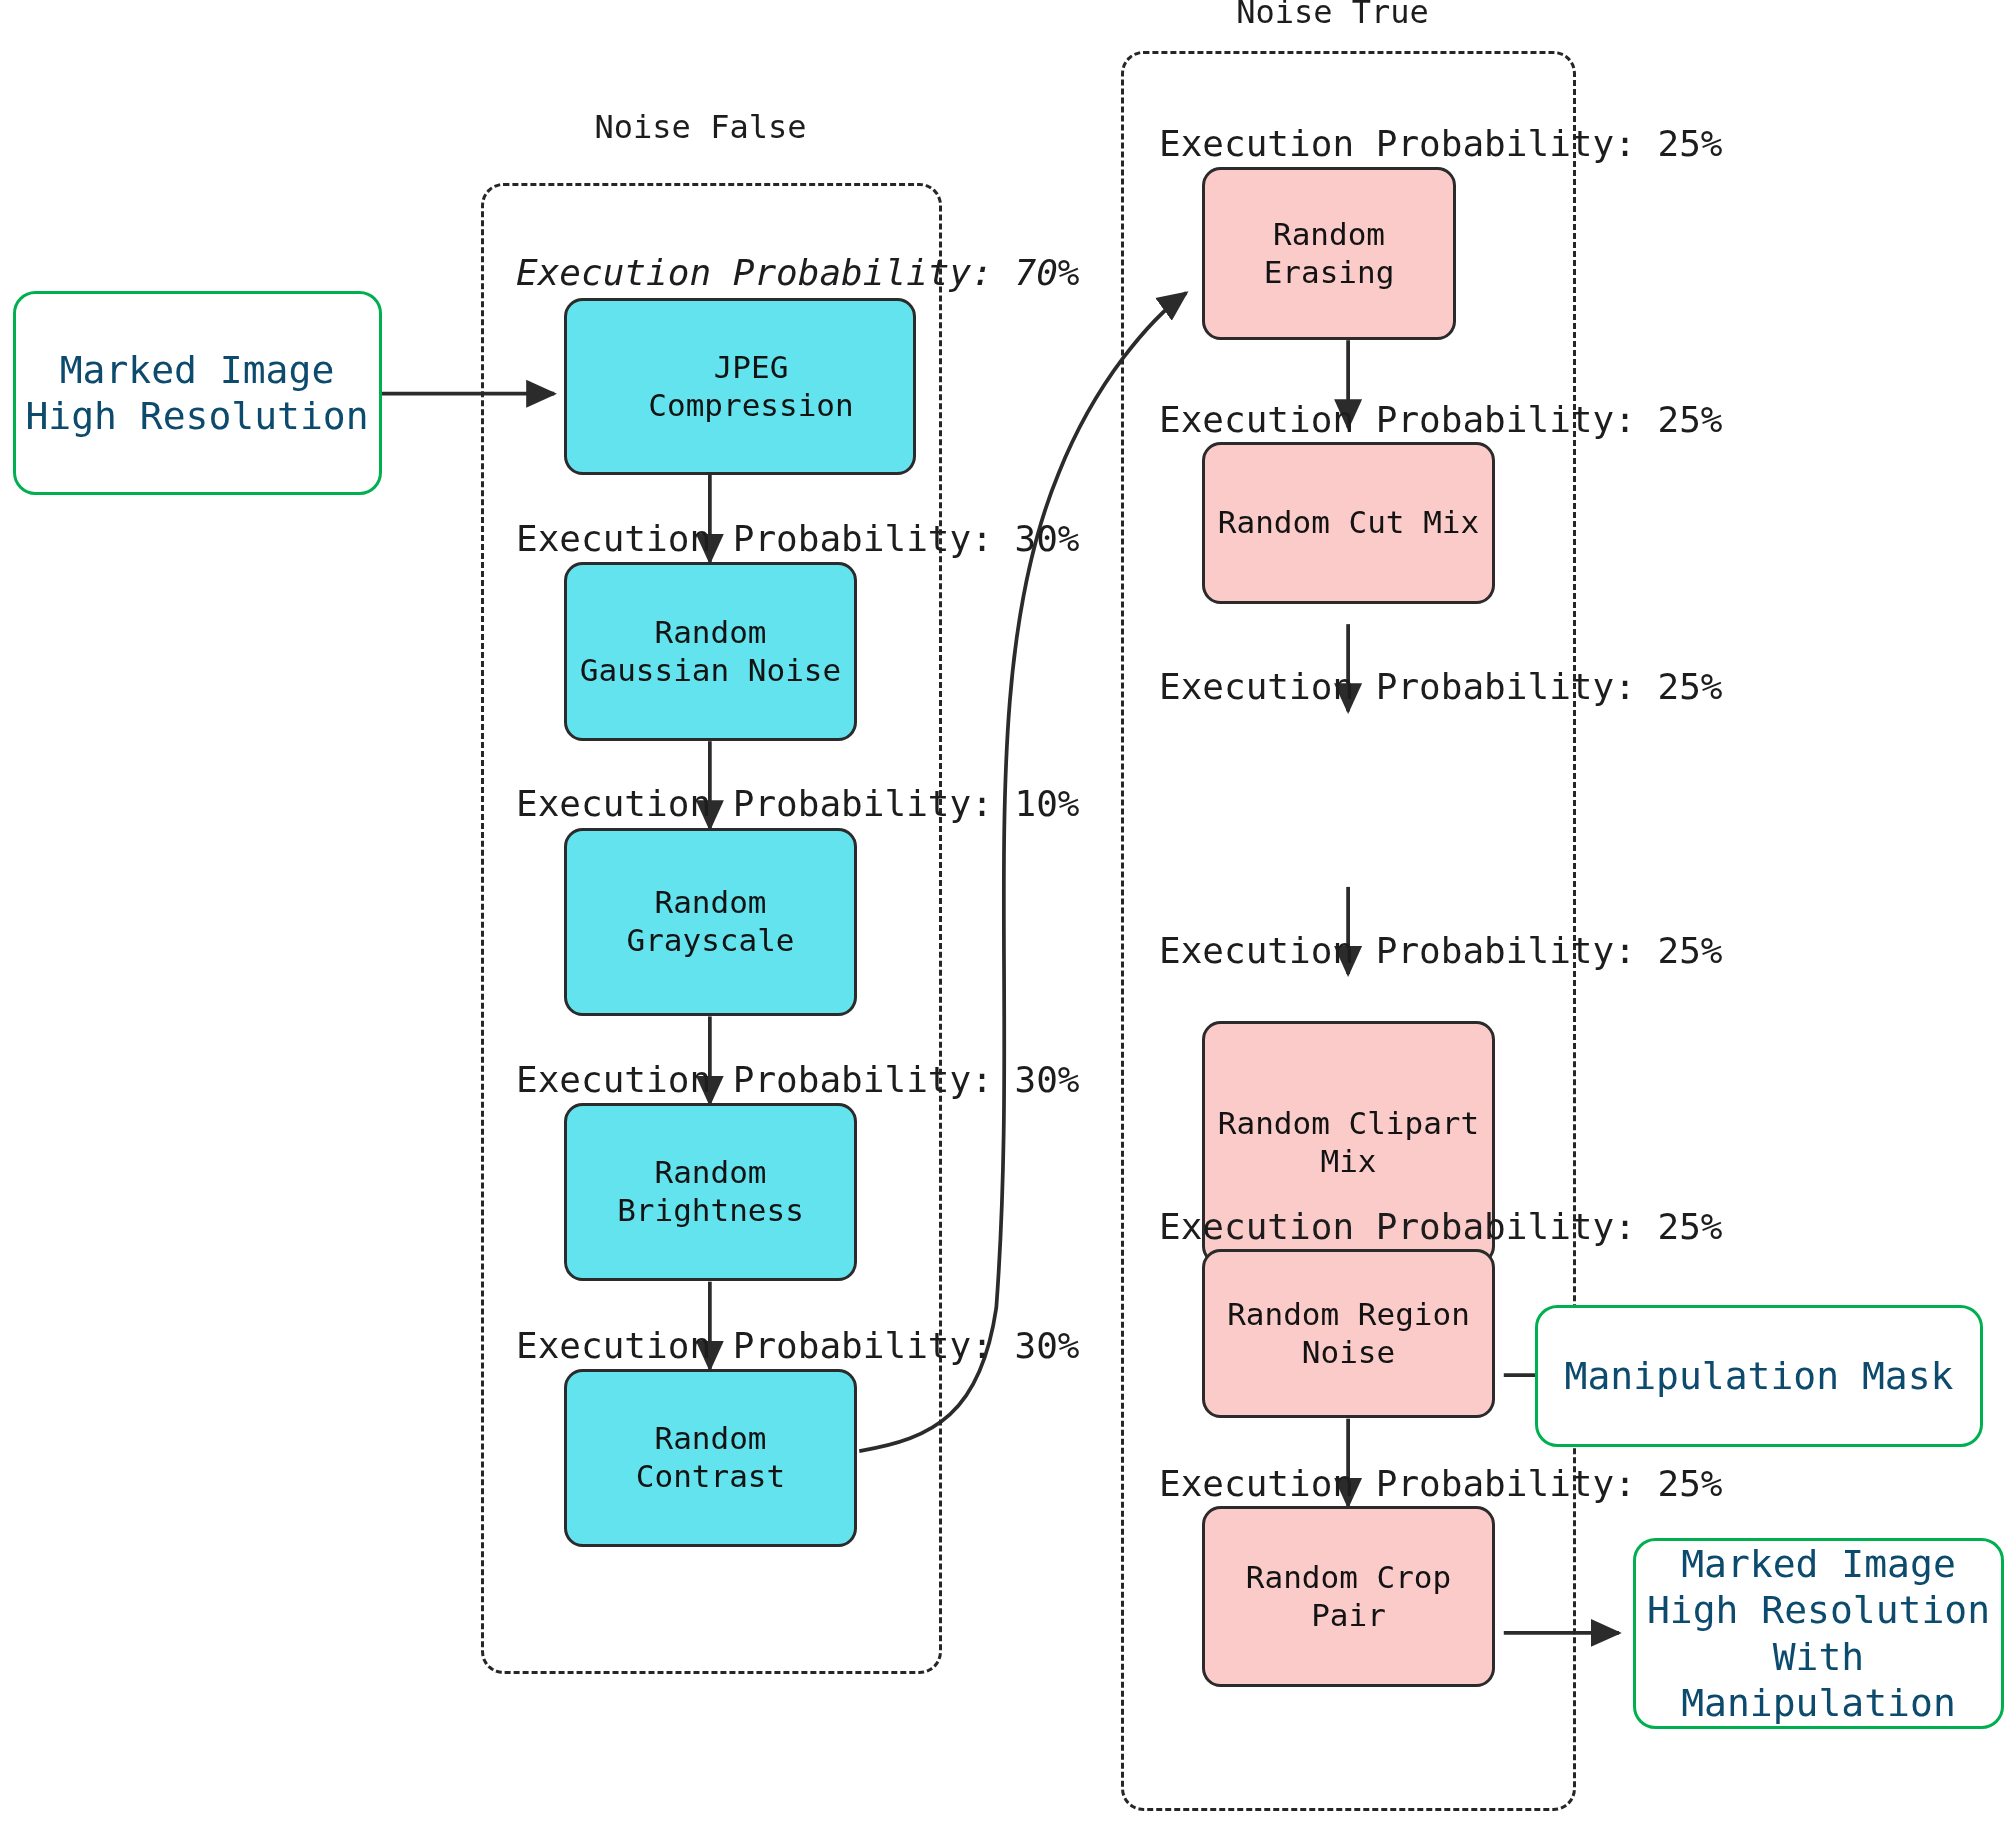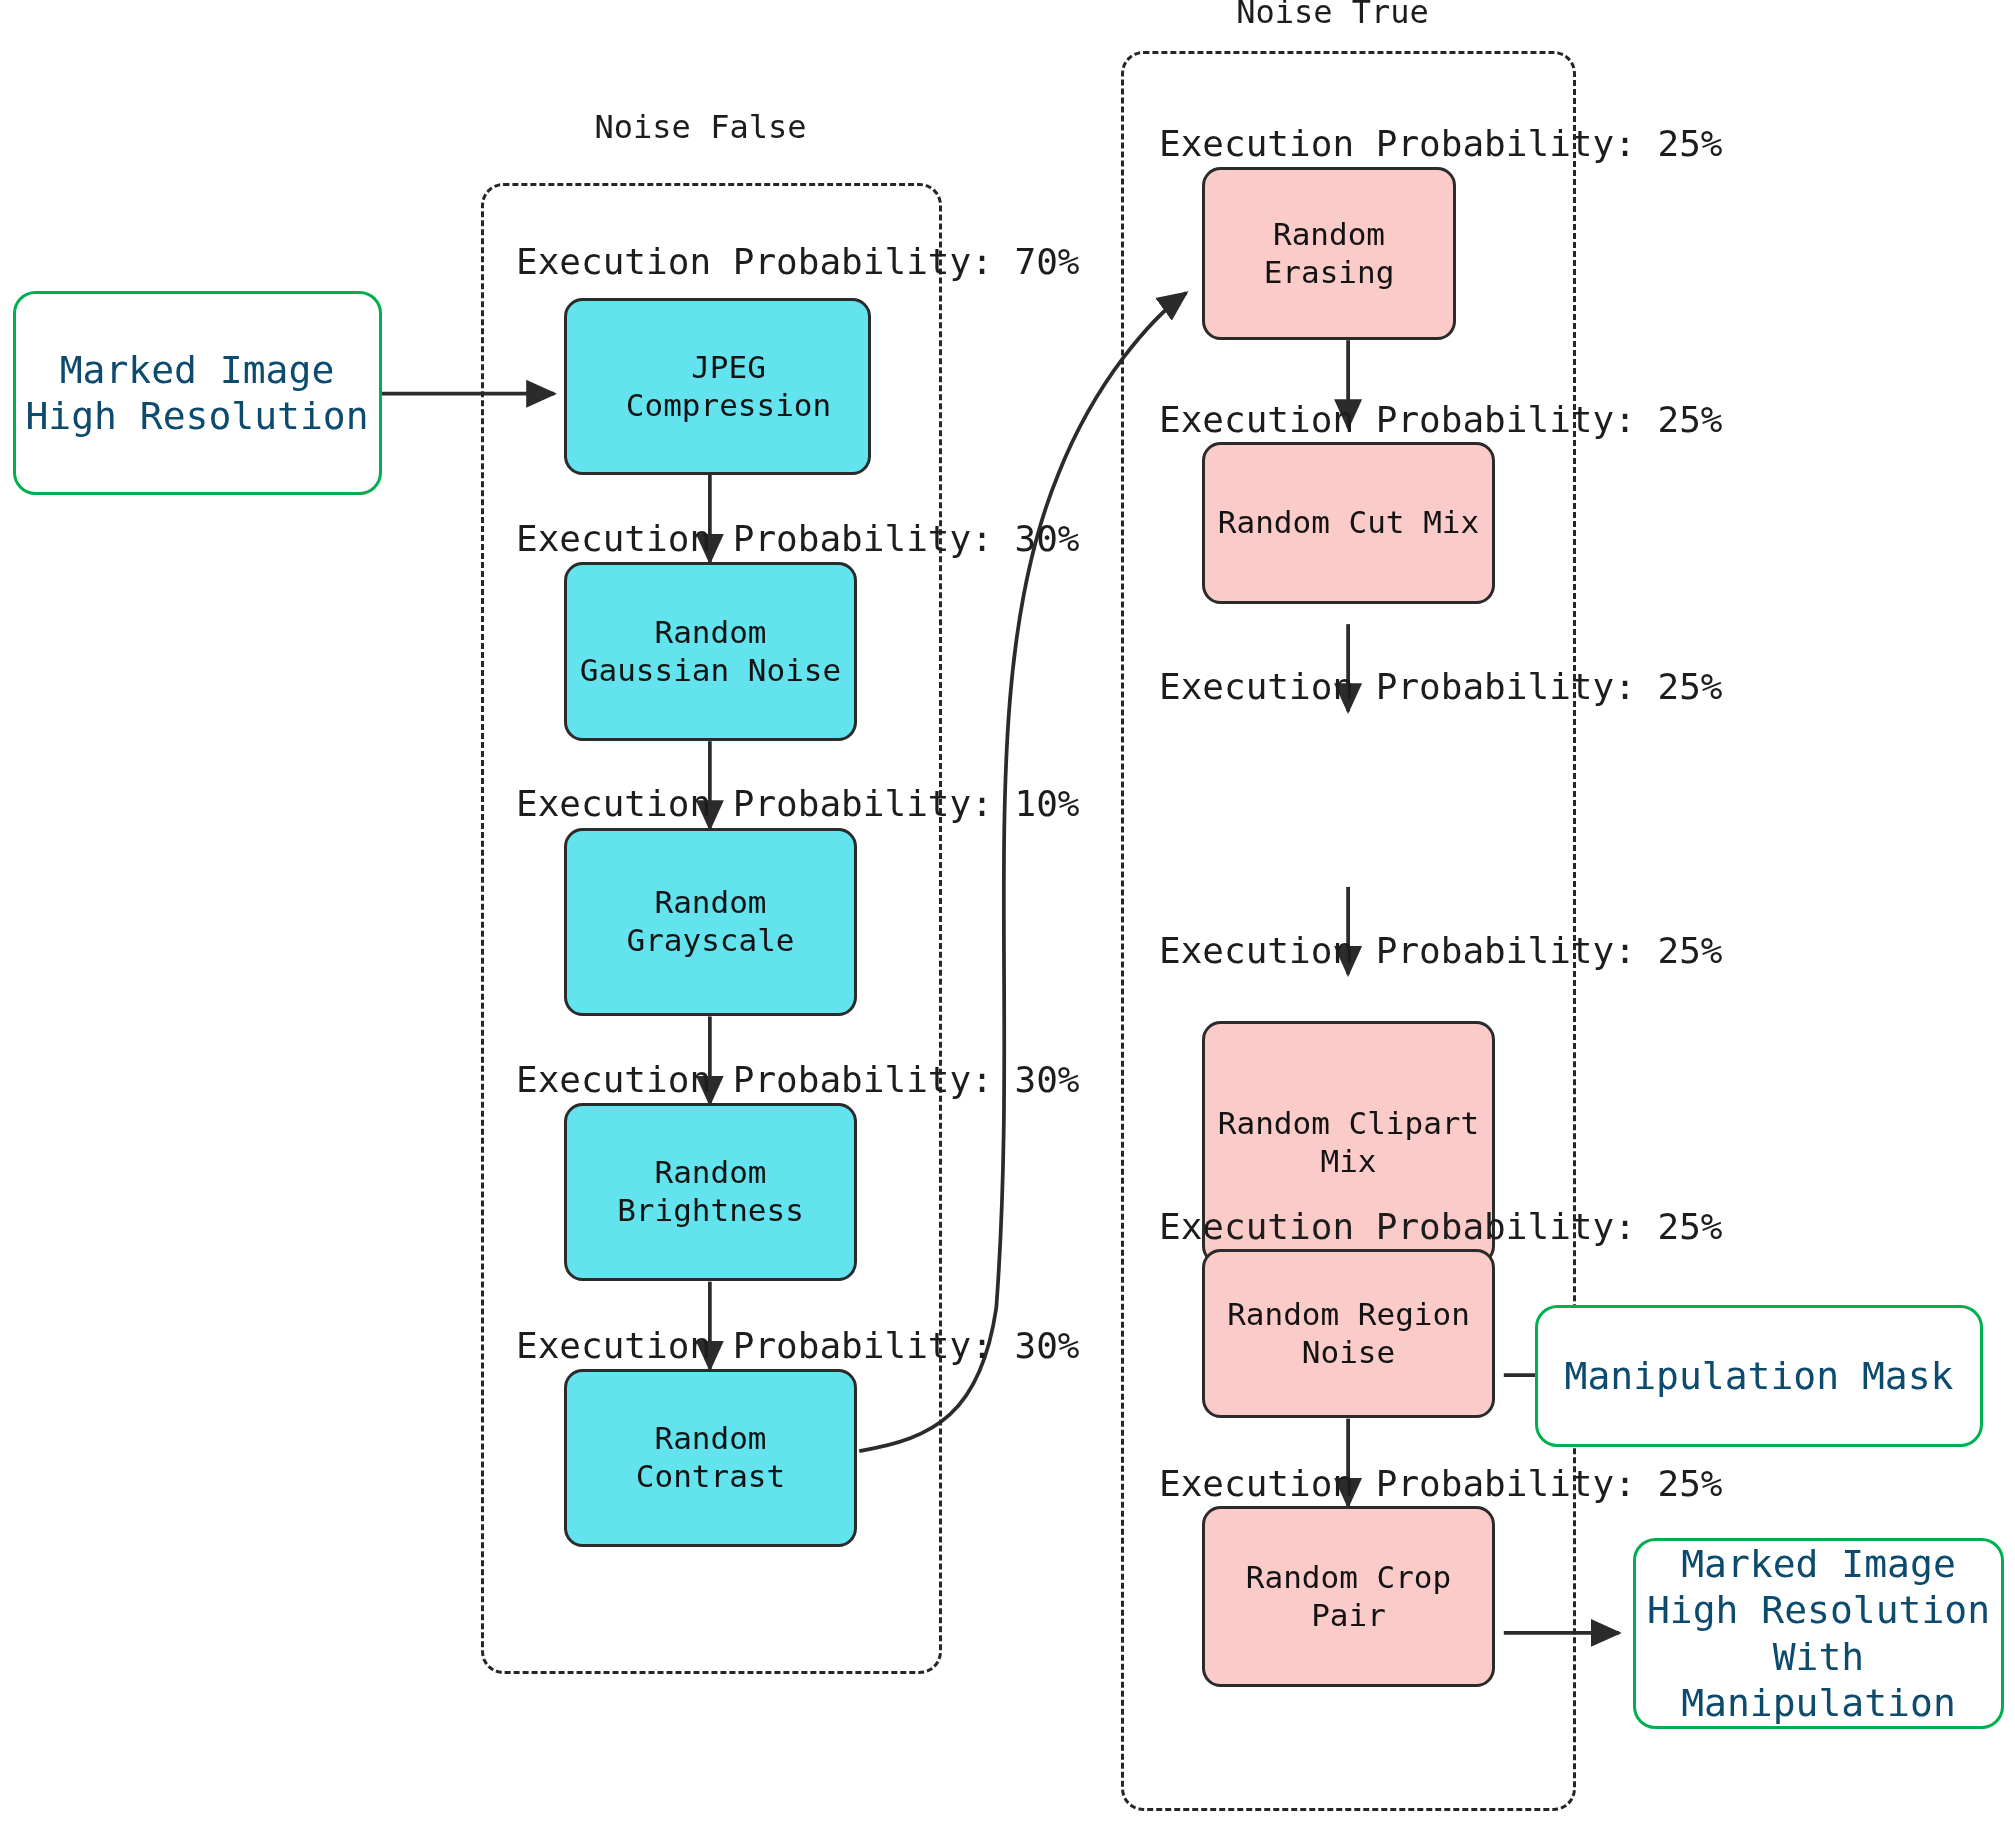--- a/index.html
+++ b/index.html
@@ -128,22 +128,22 @@
 
   <div class="subgraph-title" style="left:461px; top:110px; width:479px;">Noise False</div>
   <div class="subgraph" style="left:481px; top:183px; width:461px; height:1491px;"></div>
 
   <div class="subgraph-title" style="left:1093px; top:-5px; width:479px;">Noise True</div>
   <div class="subgraph" style="left:1121px; top:51px; width:455px; height:1760px;"></div>
 
   <div class="term" style="left:12.5px; top:291px; width:369px; height:204px;">Marked Image
 High Resolution</div>
 
-  <div class="prob" style="left:516px; top:244px;">Execution Probability: 70%</div>
-  <div class="node cyan" style="left:564px; top:298px; width:307px; height:177px;padding-left:22px;">JPEG
+  <div class="prob" style="left:516px; top:255px;font-style:italic;">Execution Probability: 70%</div>
+  <div class="node cyan" style="left:564px; top:298px; width:352px; height:177px;padding-left:22px;">JPEG
 Compression</div>
 
   <div class="prob" style="left:516px; top:521px;">Execution Probability: 30%</div>
   <div class="node cyan" style="left:564px; top:562px; width:293px; height:179px;">Random
 Gaussian Noise</div>
 
   <div class="prob" style="left:516px; top:786px;">Execution Probability: 10%</div>
   <div class="node cyan" style="left:564px; top:828px; width:293px; height:188px;">Random
 Grayscale</div>
 

